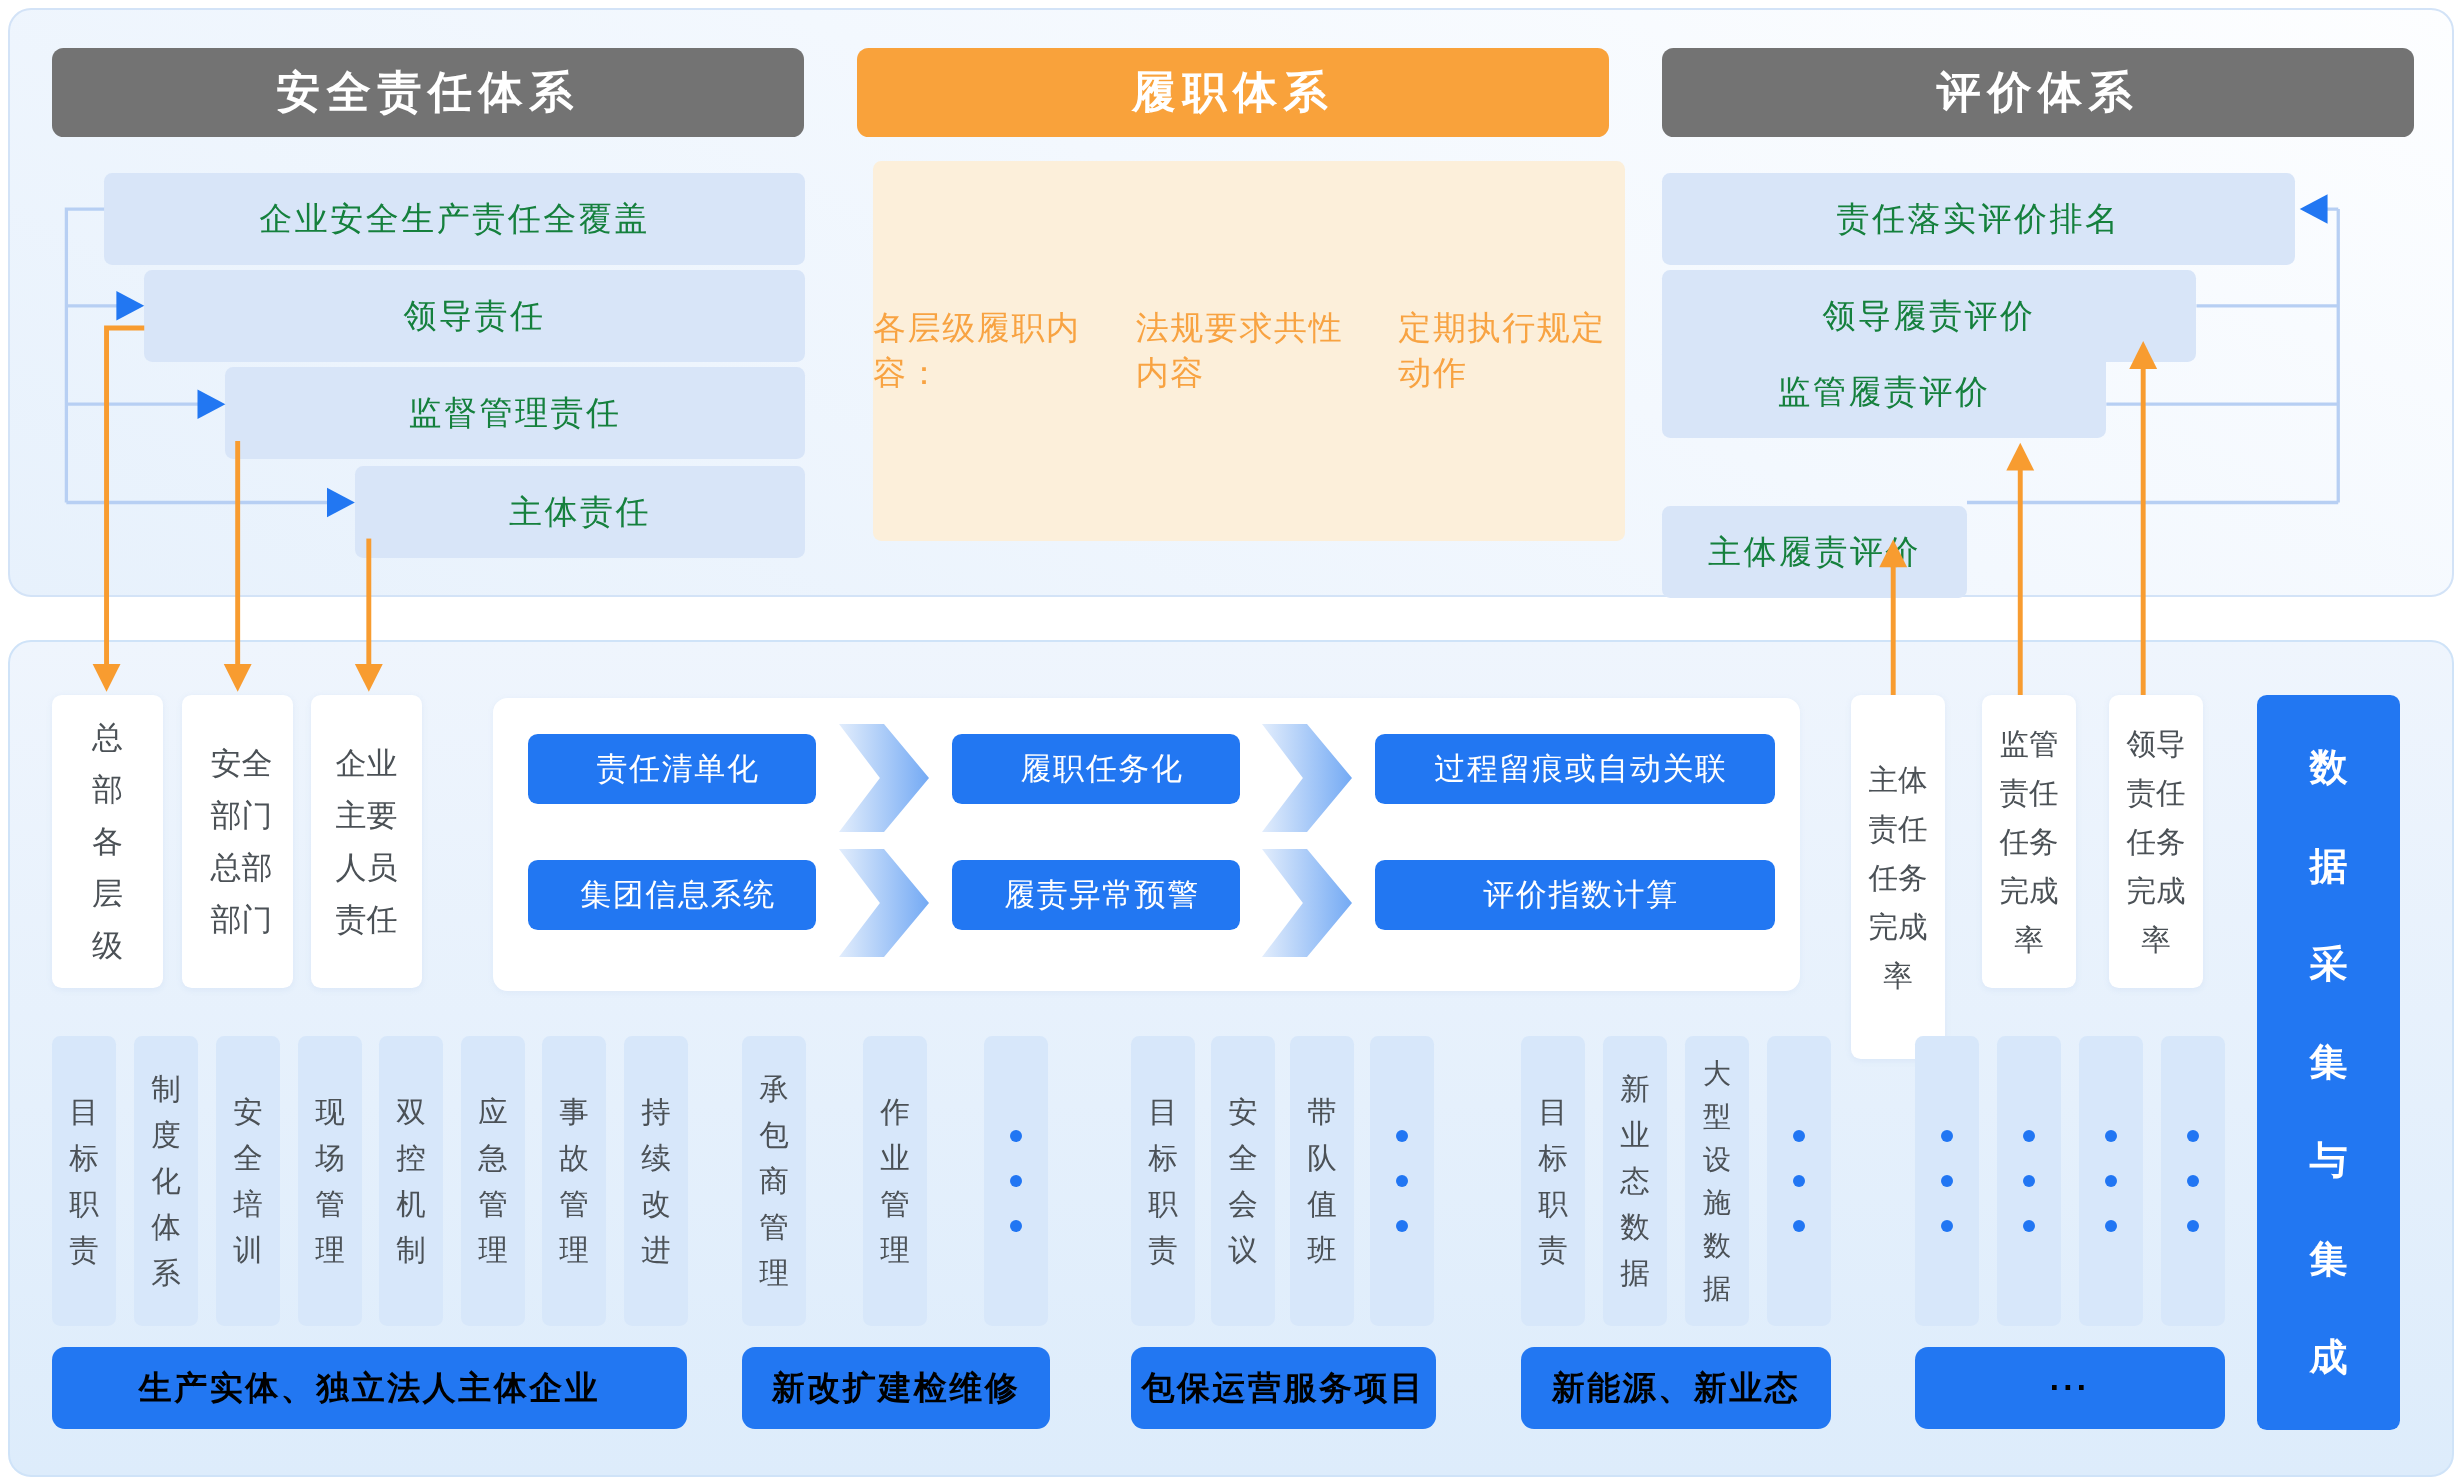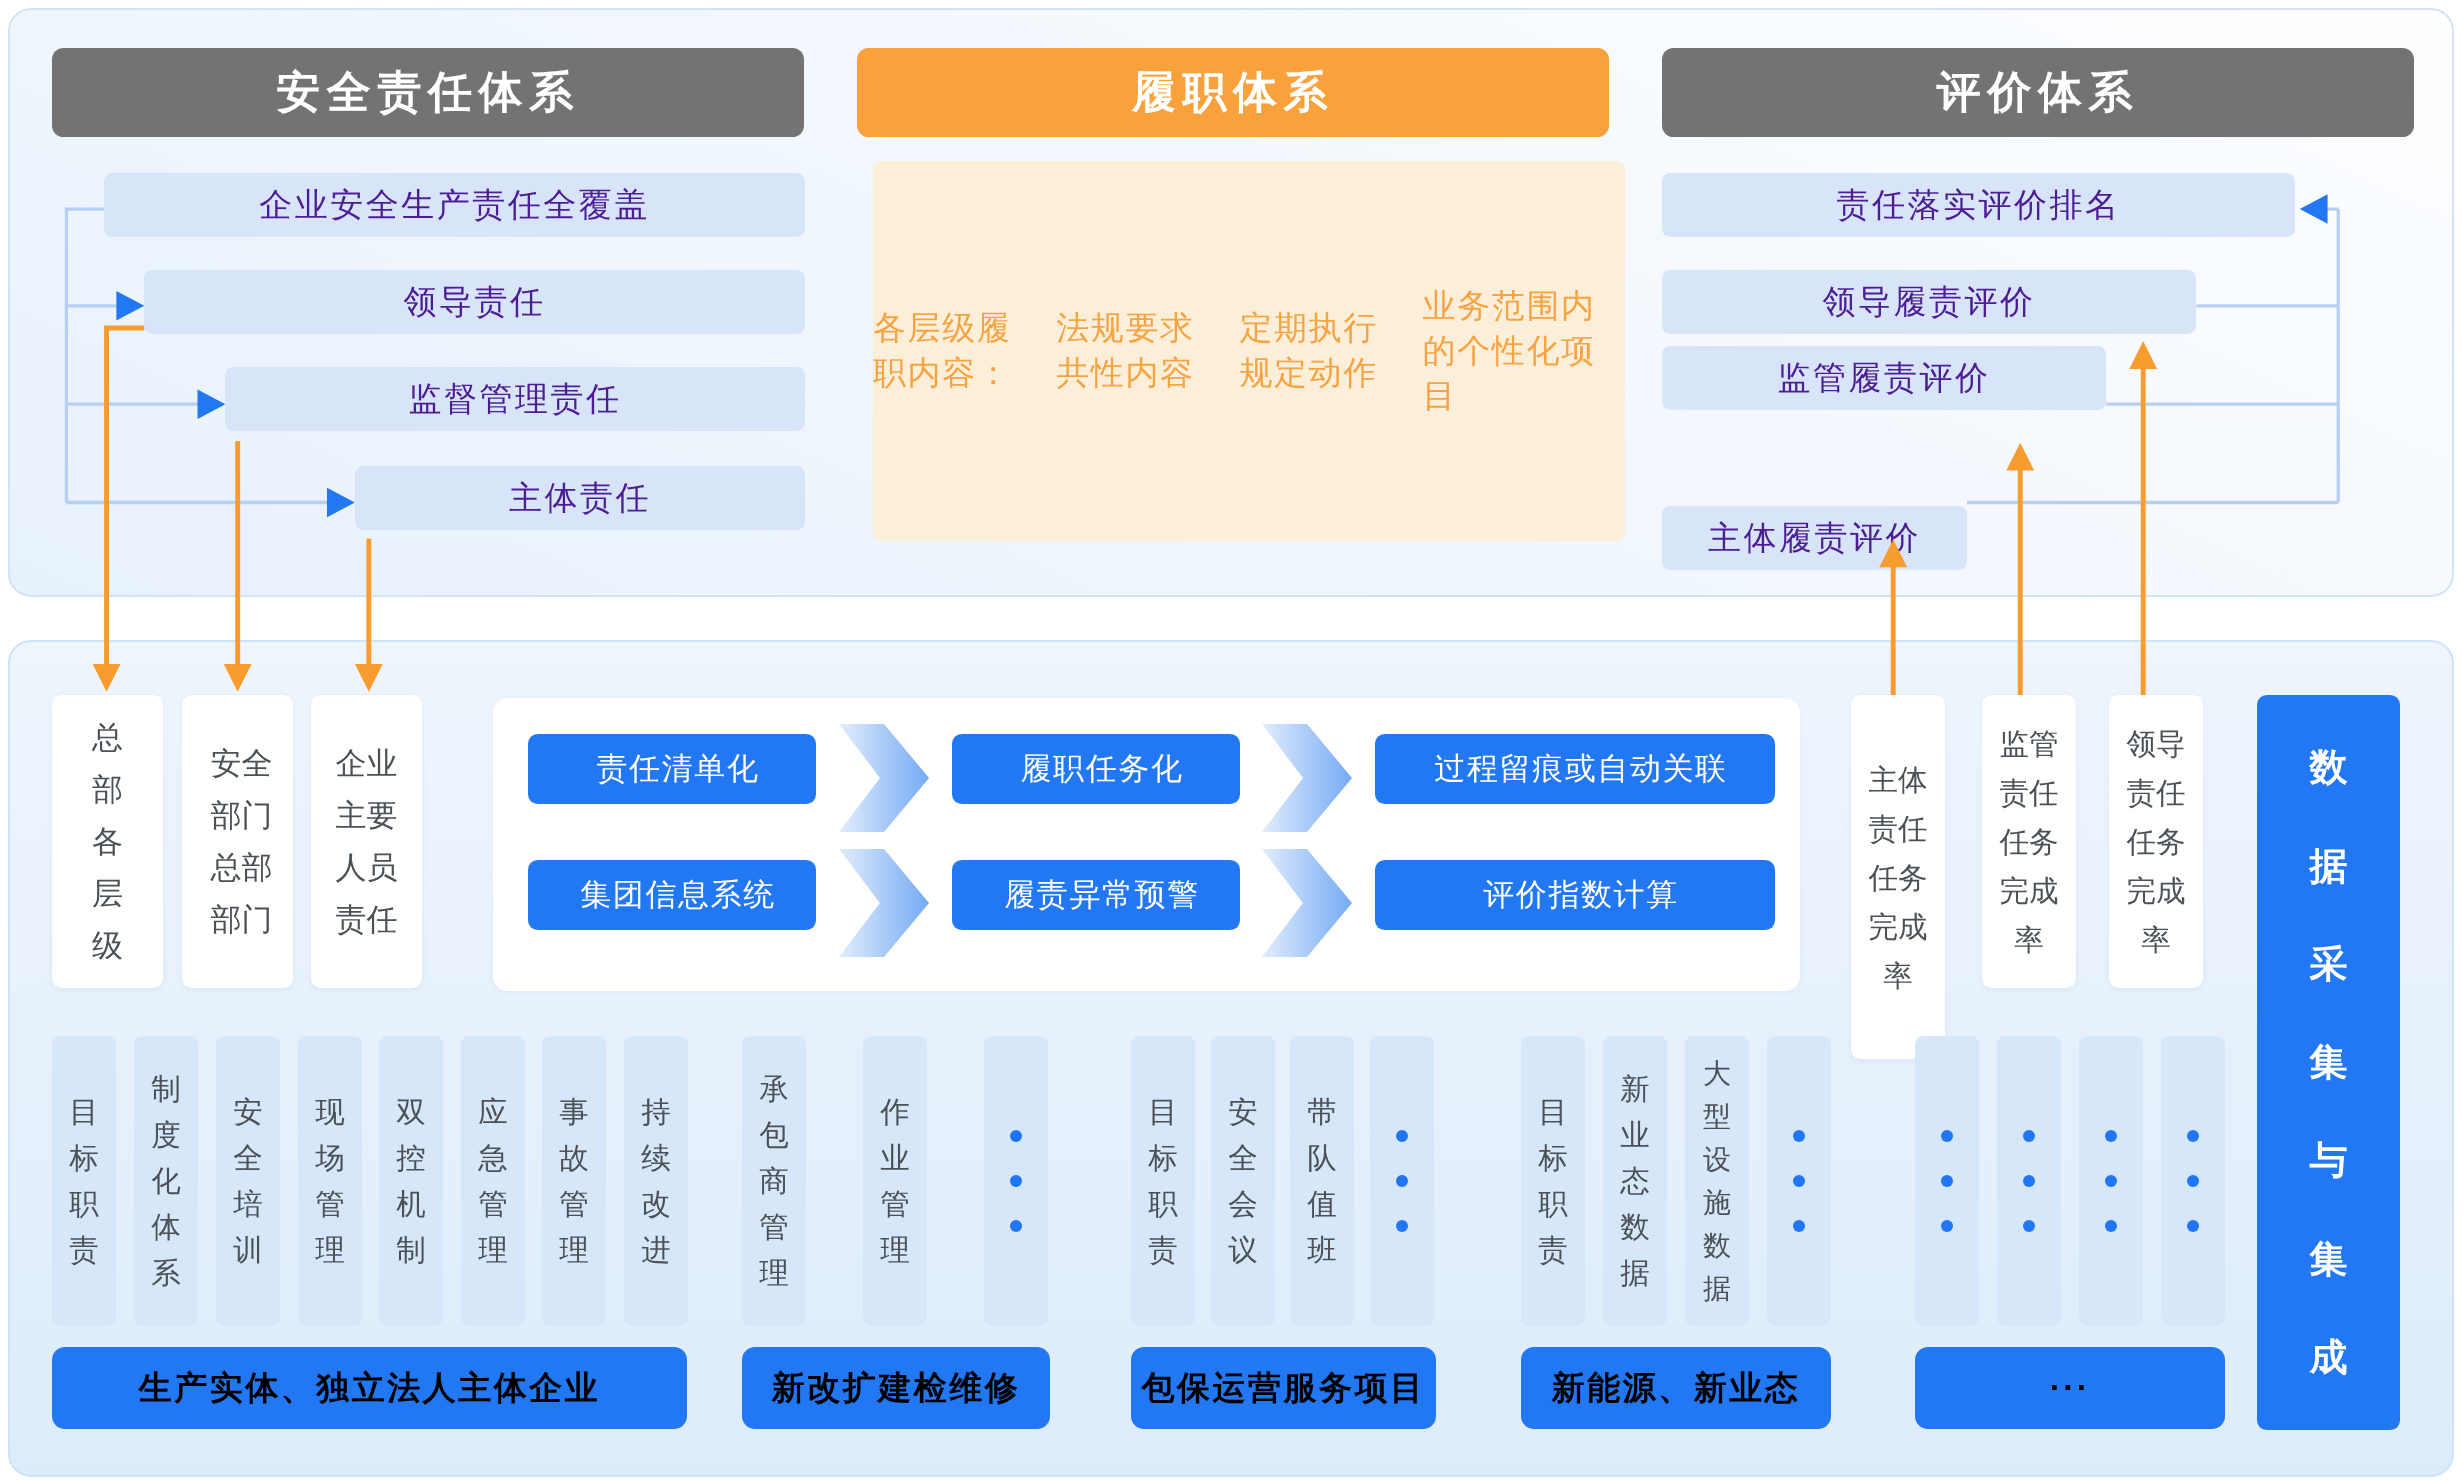--- a/index.html
+++ b/index.html
@@ -7,22 +7,22 @@
   #canvas{position:relative;width:2462px;height:1482px;background:#ffffff;overflow:hidden;}
   .abs{position:absolute;box-sizing:border-box;}
   .panel-top{left:8.2px;top:8.2px;width:2446px;height:589px;border:2.5px solid #d3e3f7;border-radius:23px;
     background:linear-gradient(205deg,#fdfeff 0%,#f3f8fe 45%,#e7f1fc 100%);}
   .panel-bottom{left:8.2px;top:640px;width:2446px;height:837px;border:2.5px solid #cfe3f8;border-radius:23px;
     background:linear-gradient(180deg,#eff5fd 0%,#ddecfb 100%);}
   .header{height:89px;border-radius:11.5px;display:flex;align-items:center;justify-content:center;
     color:#ffffff;font-size:44px;font-weight:bold;letter-spacing:6.6px;}
   .header.blue{background:#737373;}
   .header.orange{background:#f9a23b;}
-  .lbox{height:64px;background:#d8e5f8;border-radius:8.2px;display:flex;align-items:center;justify-content:center;
-    color:#4c1d95;font-size:33px;letter-spacing:2.5px;font-family:Liberation Serif, serif;}
+  .lbox{height:92px;background:#d8e5f8;border-radius:8.2px;display:flex;align-items:center;justify-content:center;
+    color:#15803d;font-size:33px;letter-spacing:2.5px;font-family:Liberation Serif, serif;}
   .obox{background:#fcefda;border-radius:8.2px;display:flex;flex-direction:row;align-items:center;justify-content:center;
     gap:36px;color:#f8a342;font-size:33px;letter-spacing:1.6px;margin-left:16px;}
   .whitebox{background:#ffffff;border-radius:9.8px;display:flex;align-items:center;justify-content:center;
     color:#4b5156;font-size:31px;line-height:52px;text-align:center;white-space:pre-line;
     box-shadow:0 1.6px 6.6px rgba(110,150,205,0.10);}
   .flowwrap{background:#ffffff;border-radius:14.8px;box-shadow:0 1.6px 6.6px rgba(110,150,205,0.08);}
   .step{height:70px;background:#2277f2;border-radius:9.8px;display:flex;align-items:center;justify-content:center;
     color:#ffffff;font-size:31px;letter-spacing:1.6px;padding-left:12px;}
   .databar{background:#2277f2;border-radius:9.8px;display:flex;flex-direction:column;align-items:center;
     justify-content:space-evenly;color:#ffffff;font-size:38px;font-weight:600;}
@@ -55,21 +55,20 @@
 
   <div class="abs lbox" style="left:104px;top:173px;width:701px;">企业安全生产责任全覆盖</div>
   <div class="abs lbox" style="left:144px;top:270px;width:661px;">领导责任</div>
   <div class="abs lbox" style="left:225px;top:367px;width:580px;">监督管理责任</div>
   <div class="abs lbox" style="left:355px;top:466px;width:450px;">主体责任</div>
 
   <div class="abs obox" style="left:857px;top:161px;width:752px;height:380px;">
     <div>各层级履职内容：</div>
     <div>法规要求共性内容</div>
     <div>定期执行规定动作</div>
-    <div>业务范围内的个性化项目</div>
   </div>
 
   <div class="abs lbox" style="left:1662px;top:173px;width:633px;">责任落实评价排名</div>
   <div class="abs lbox" style="left:1662px;top:270px;width:534px;">领导履责评价</div>
   <div class="abs lbox" style="left:1662px;top:346px;width:444px;">监管履责评价</div>
   <div class="abs lbox" style="left:1662px;top:466px;width:305px;margin-top:40px;">主体履责评价</div>
 
   <div class="abs whitebox" style="left:52px;top:695px;width:111px;height:293px;">总
 部
 各

